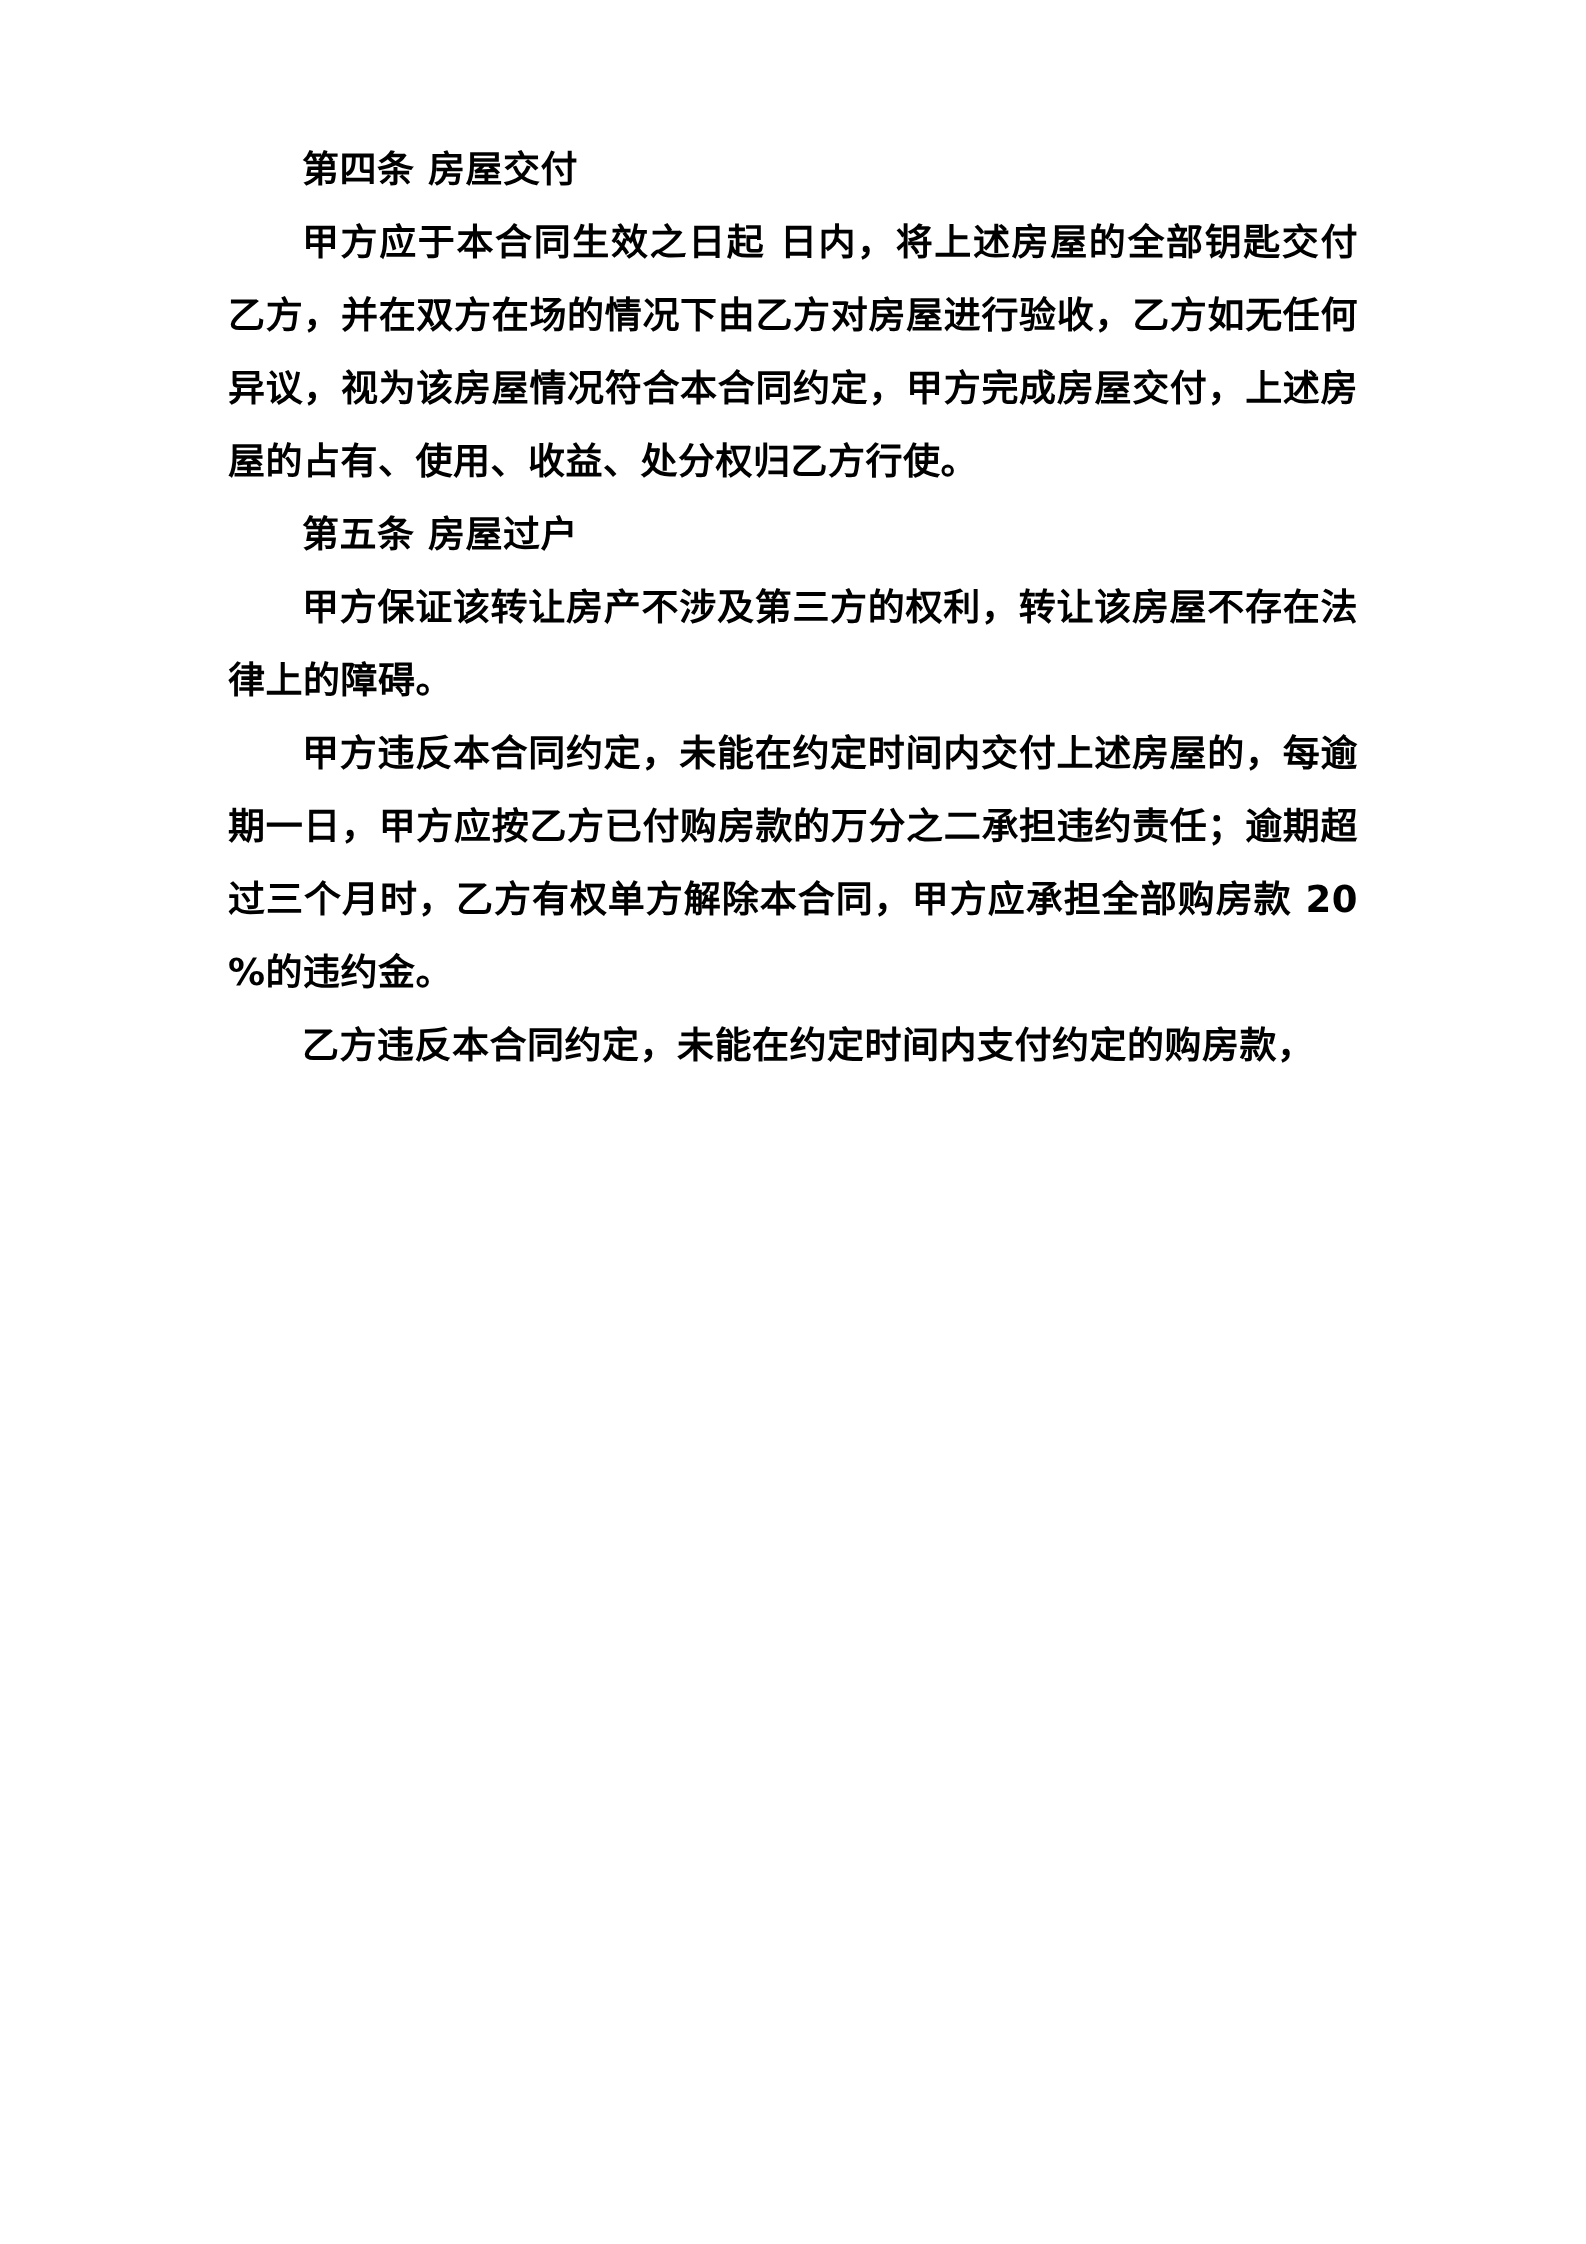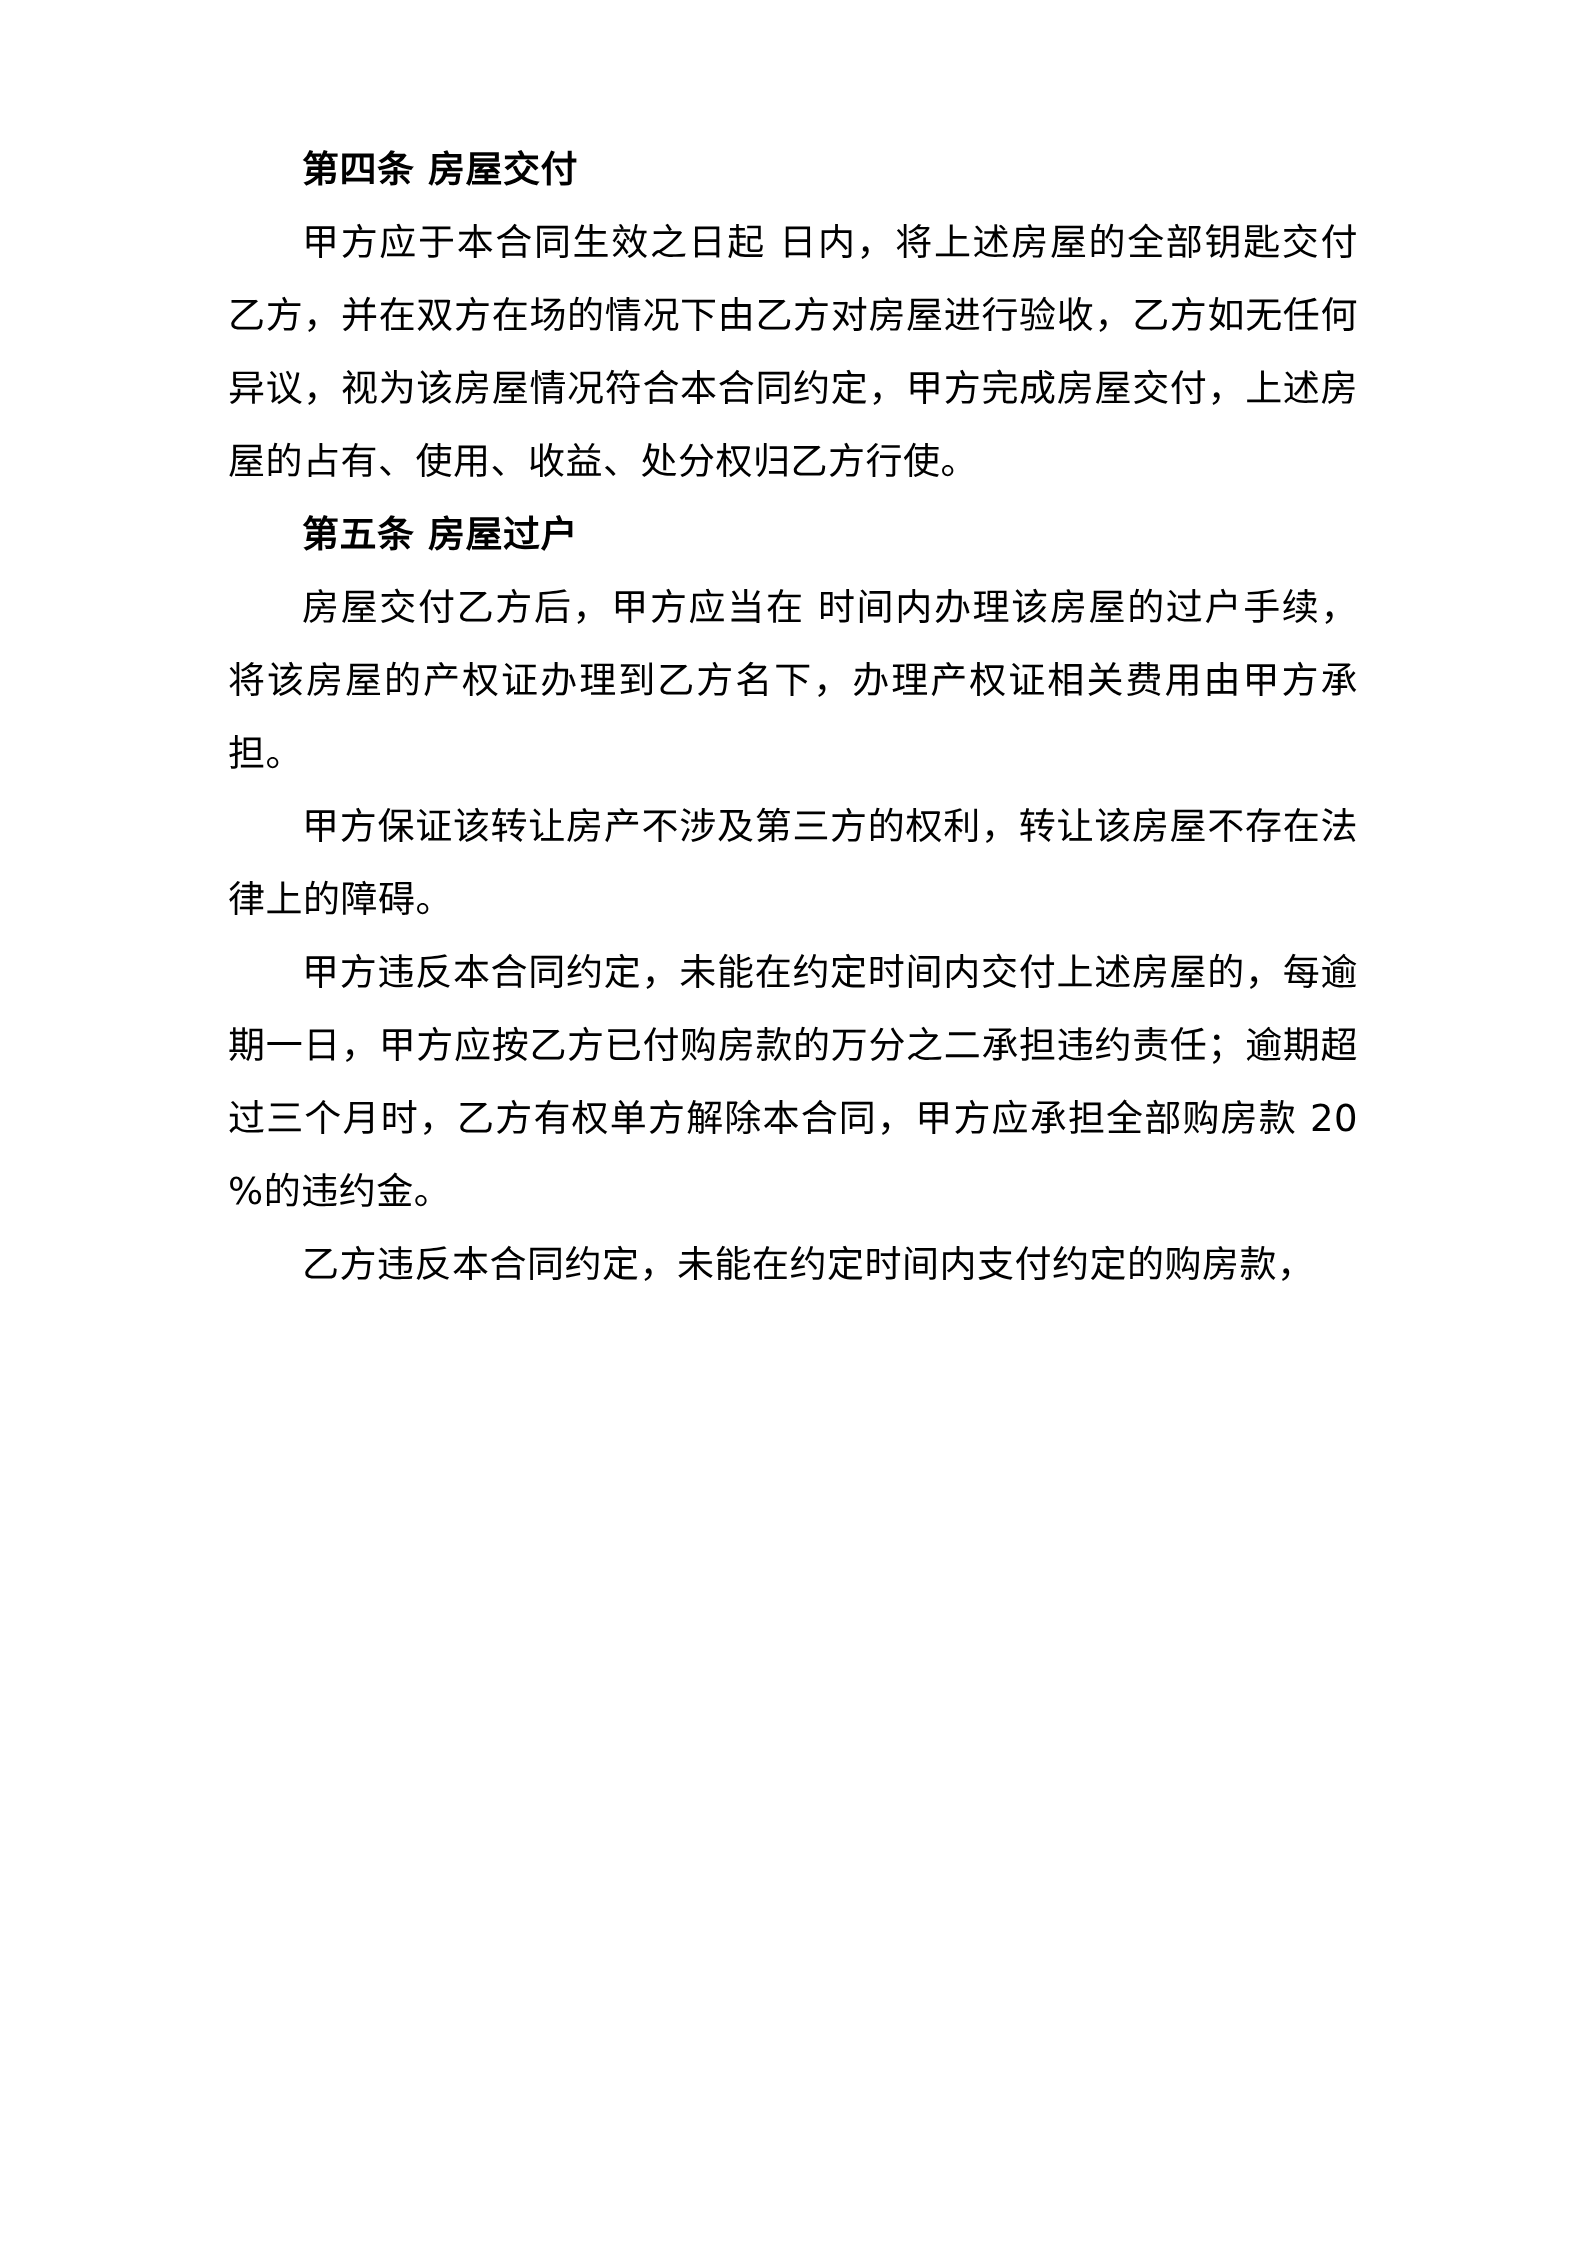--- a/index.html
+++ b/index.html
@@ -24,21 +24,21 @@
   .content {
     position: absolute;
     left: 228px;
     top: 118px;
     width: 1130px;
   }
   .para {
     font-size: 37px;
     line-height: 73px;
     color: #000000;
-    font-weight: 400;
+    font-weight: 700;
     letter-spacing: 0.5px;
     text-align: justify;
     text-justify: inter-ideograph;
     margin: 0;
     padding: 0;
     word-break: break-all;
   }
   .indent {
     text-indent: 74px;
   }
@@ -52,21 +52,20 @@
 
 <div class="page">
   <div class="content">
 
     <p class="para heading">第四条  房屋交付</p>
 
     <p class="para indent">甲方应于本合同生效之日起  日内，将上述房屋的全部钥匙交付乙方，并在双方在场的情况下由乙方对房屋进行验收，乙方如无任何异议，视为该房屋情况符合本合同约定，甲方完成房屋交付，上述房屋的占有、使用、收益、处分权归乙方行使。</p>
 
     <p class="para heading">第五条  房屋过户</p>
 
-    <p class="para indent">房屋交付乙方后，甲方应当在  时间内办理该房屋的过户手续，将该房屋的产权证办理到乙方名下，办理产权证相关费用由甲方承担。</p>
 
 
     <p class="para indent">甲方保证该转让房产不涉及第三方的权利，转让该房屋不存在法律上的障碍。</p>
 
 
 
     <p class="para indent">甲方违反本合同约定，未能在约定时间内交付上述房屋的，每逾期一日，甲方应按乙方已付购房款的万分之二承担违约责任；逾期超过三个月时，乙方有权单方解除本合同，甲方应承担全部购房款 20 %的违约金。</p>
 
     <p class="para indent">乙方违反本合同约定，未能在约定时间内支付约定的购房款，</p>
 

